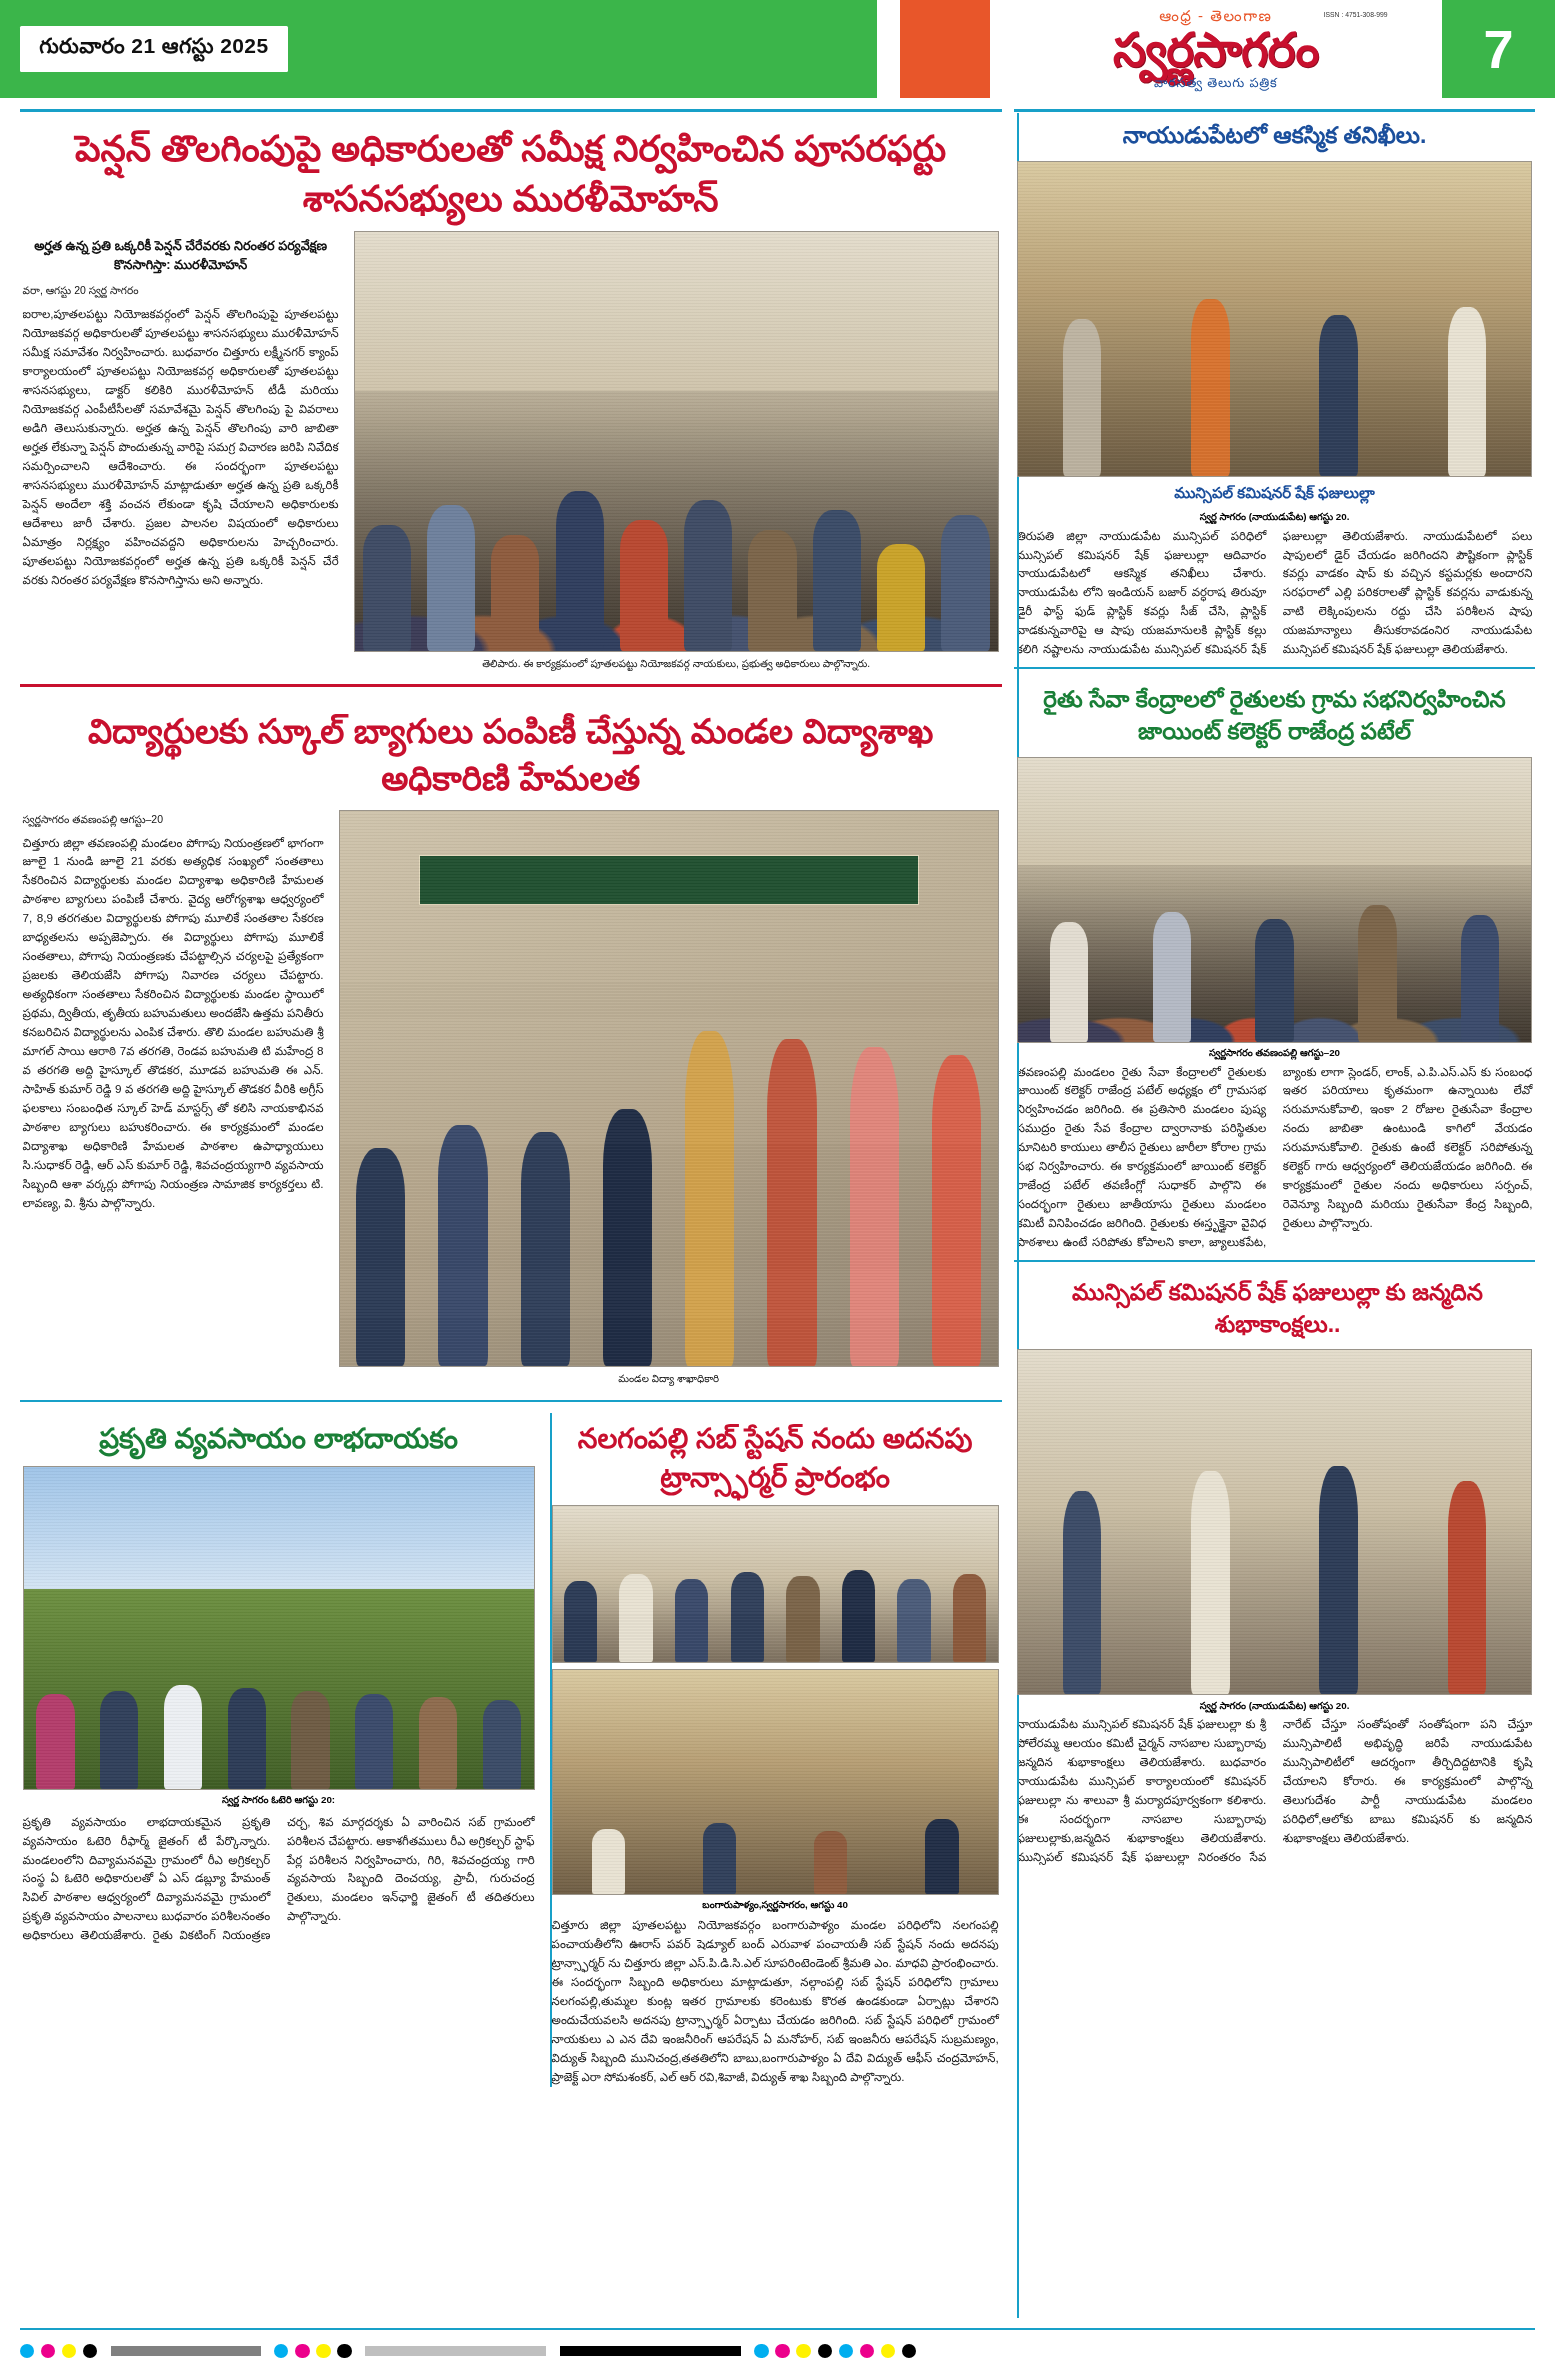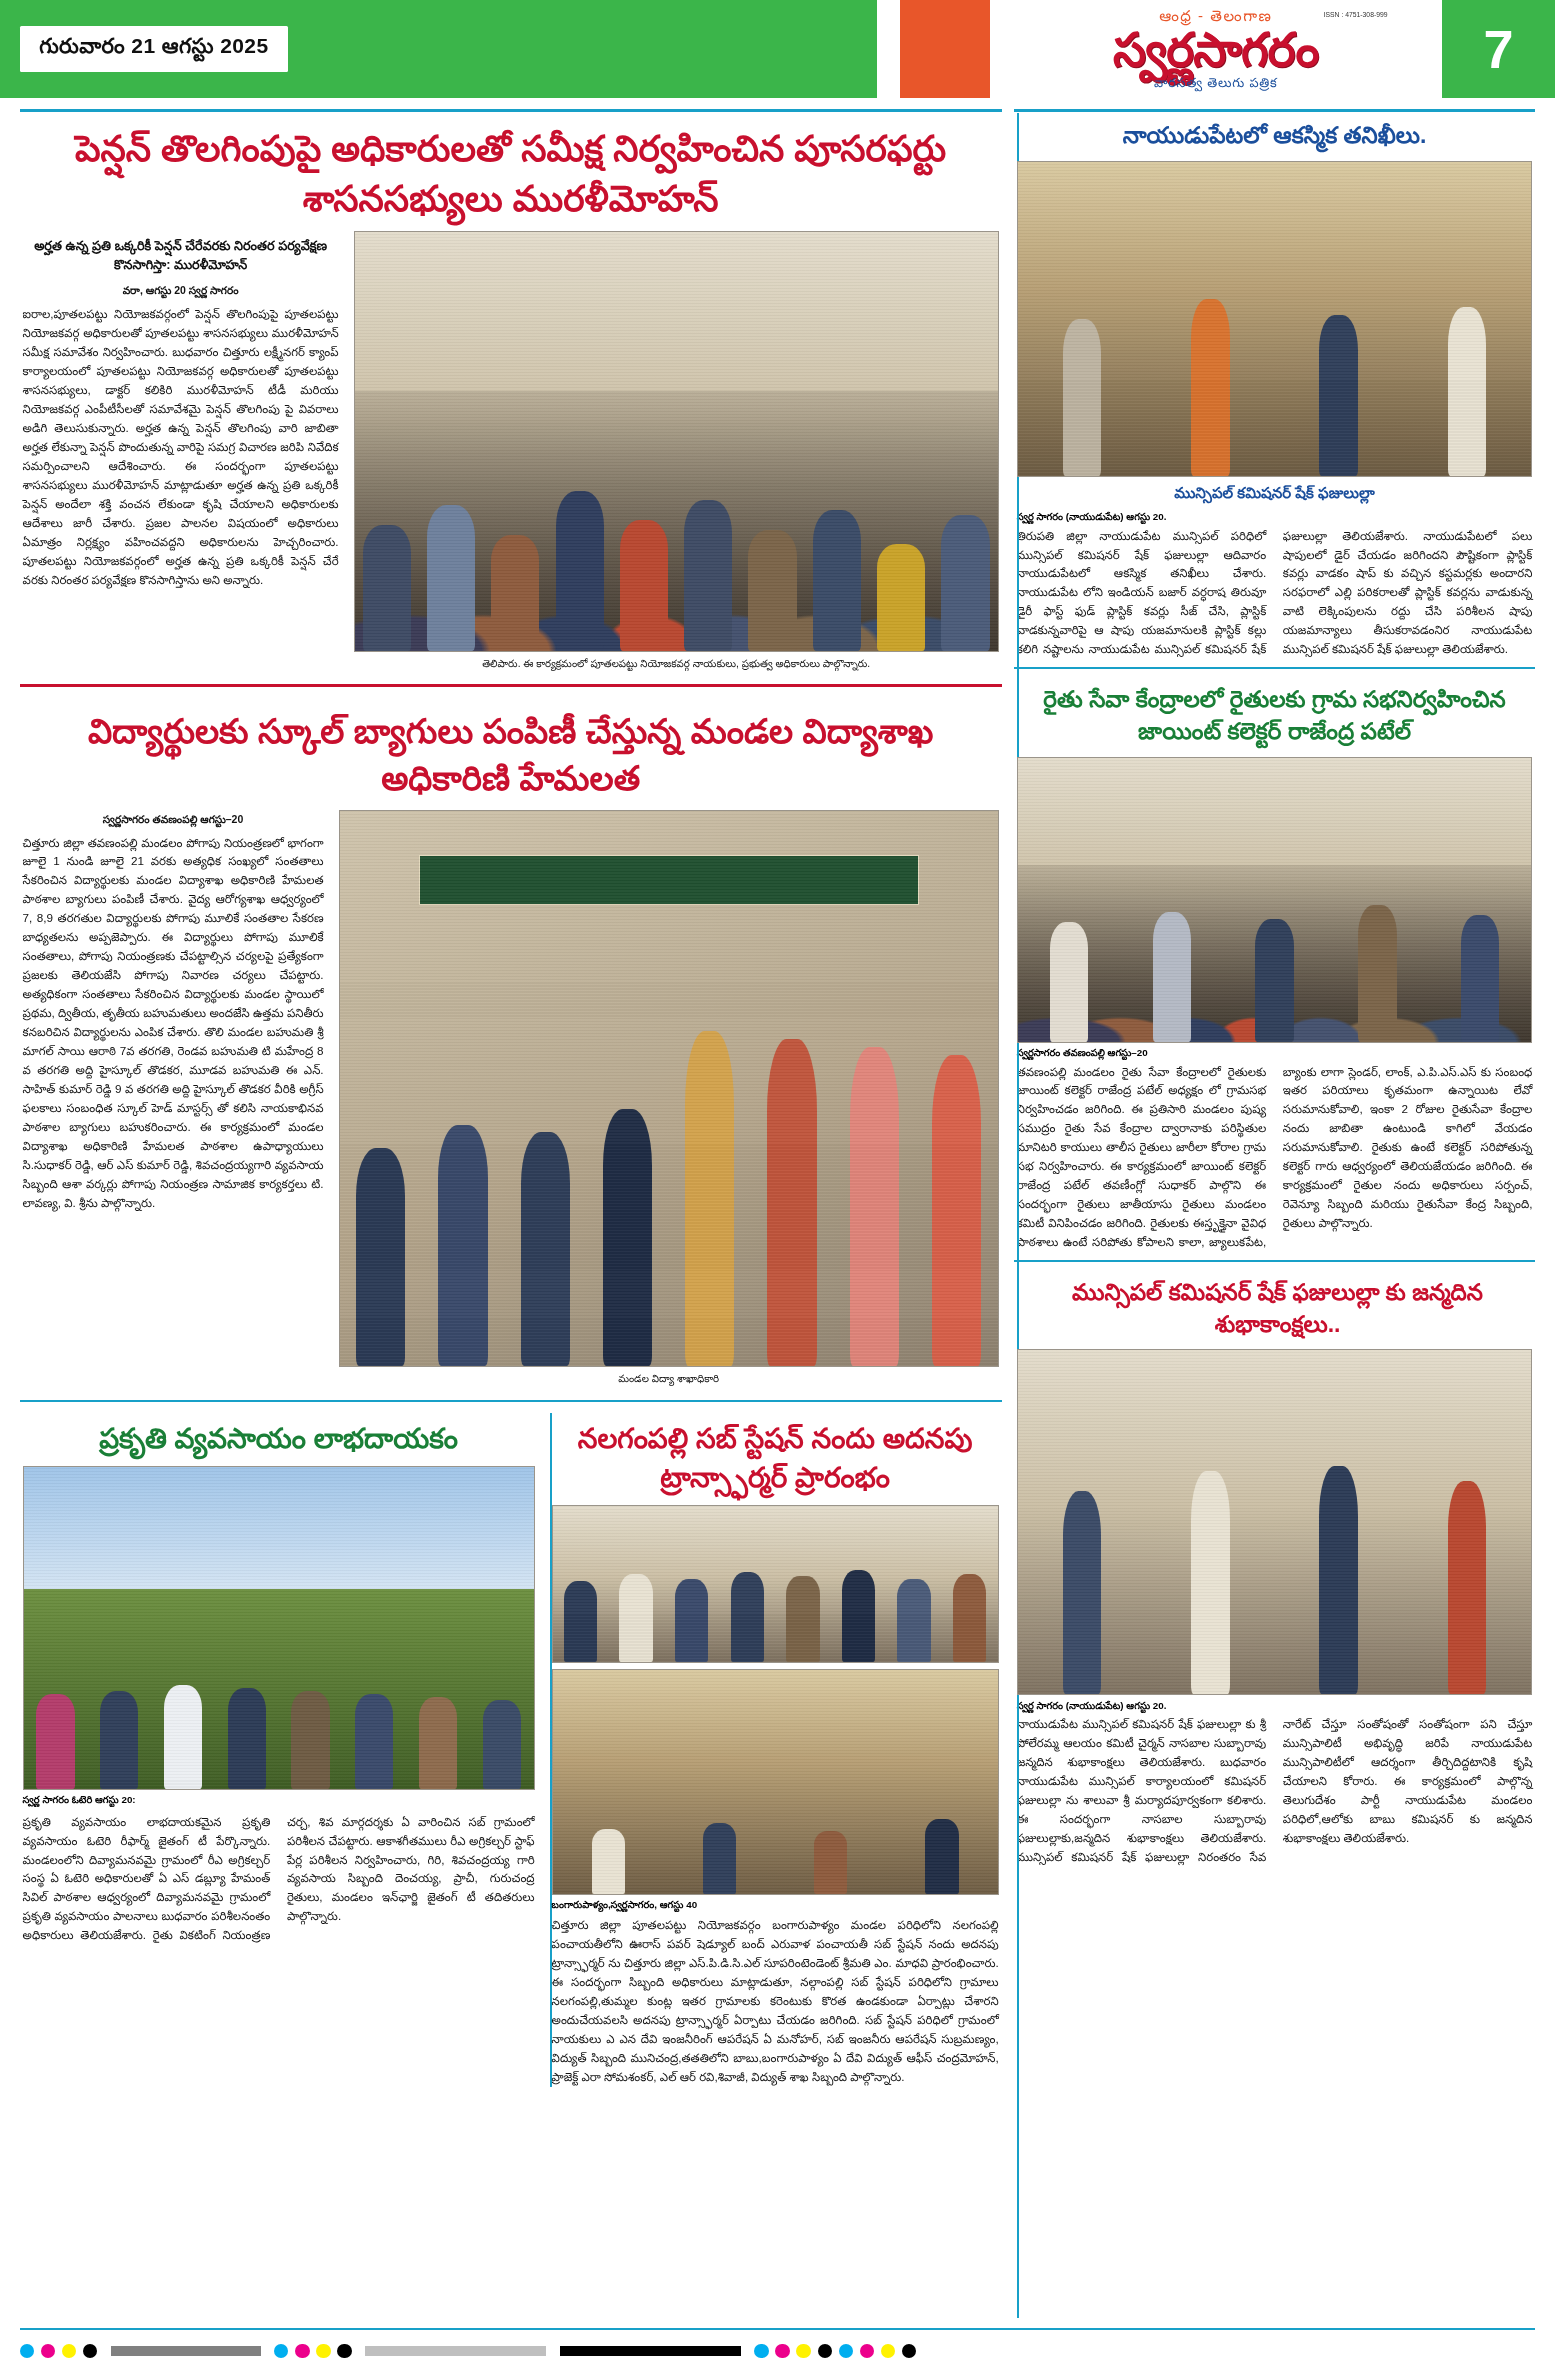--- a/index.html
+++ b/index.html
@@ -152,22 +152,21 @@
   .kicker {
     font-size: 12.8px;
     font-weight: bold;
     color: #111;
     text-align: center;
     line-height: 1.55;
     padding: 4.5px 3px 6px 3px;
   }
   .byline {
     font-size: 10.5px;
-    font-weight: bold;
-    text-align: center;
+    font-weight: normal;
     padding: 3px 0 6px 0;
     color: #111;
   }
   .bodytext {
     font-size: 11.7px;
     line-height: 1.62;
     text-align: justify;
     color: #111;
     hyphens: auto;
   }
@@ -277,21 +276,21 @@
     flex: 1;
   }
   .footer-line {
     position: absolute;
     left: 19.6px; right: 19.6px; bottom: 47px;
     height: 2.3px; background: #18a0c8;
   }
 
   .small-rule { height: 2.3px; background:#18a0c8; margin: 7.5px 0; }
 
-  .tiny-credit { font-size: 9.8px; font-weight:bold; padding:4.5px 0 1.5px; }
+  .tiny-credit { font-size: 9.8px; text-align:center; font-weight:bold; padding:4.5px 0 1.5px; }
 </style>
 </head>
 <body>
 
 <div class="page">
 
   <div class="masthead">
     <div class="mast-date-band">
       <div class="mast-date-box">
         <div class="d">గురువారం 21 ఆగస్టు 2025</div>

